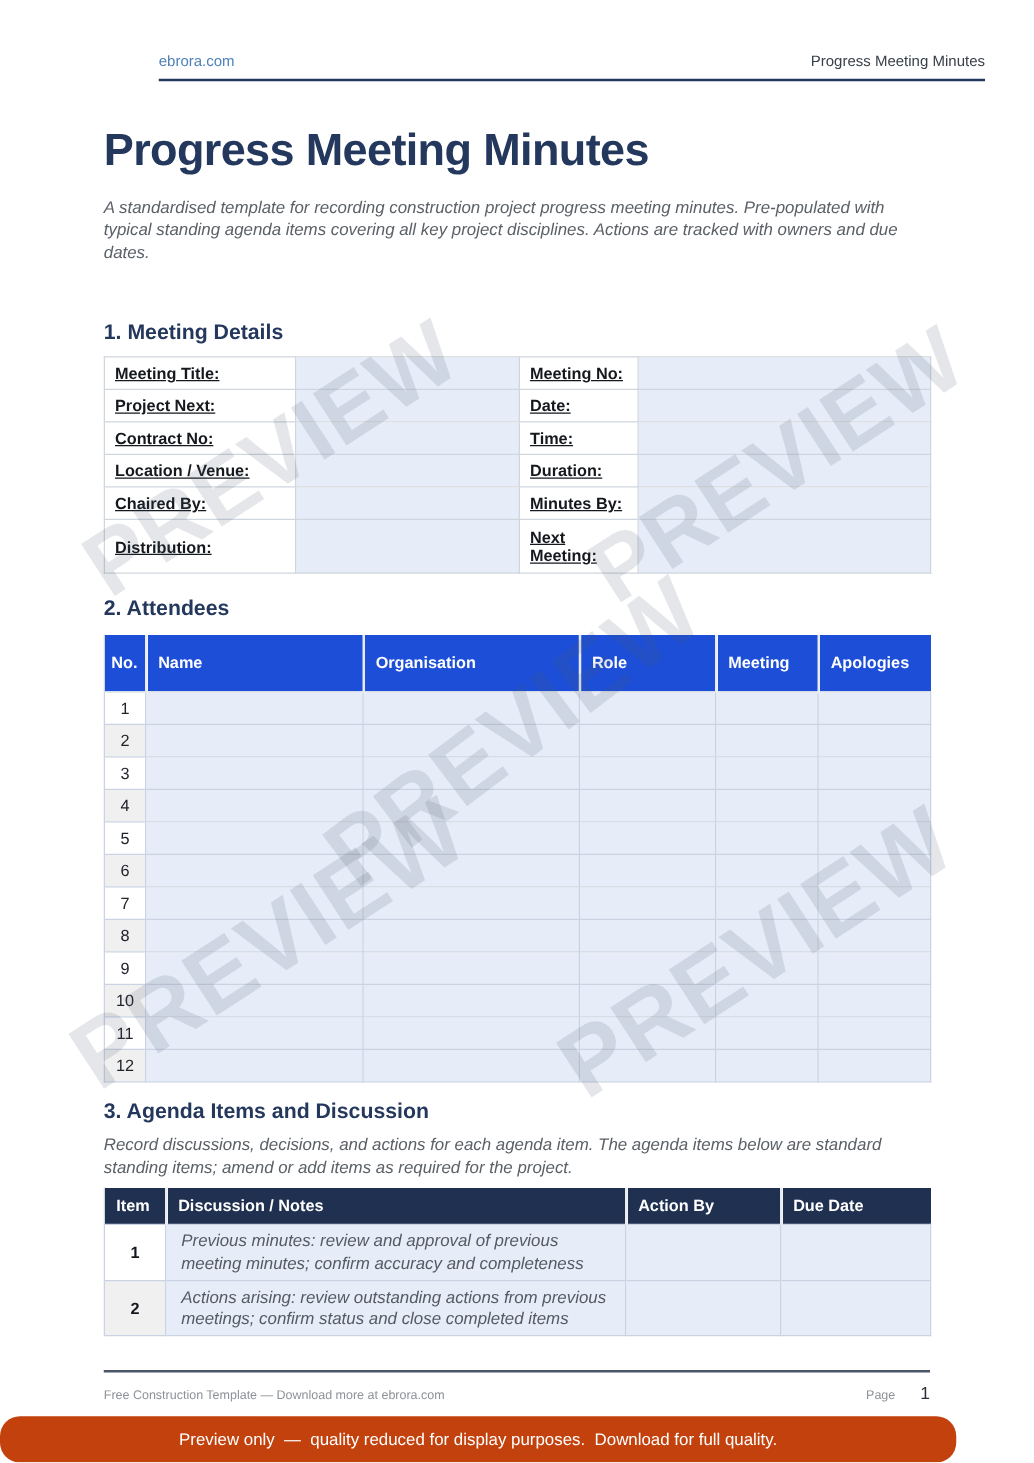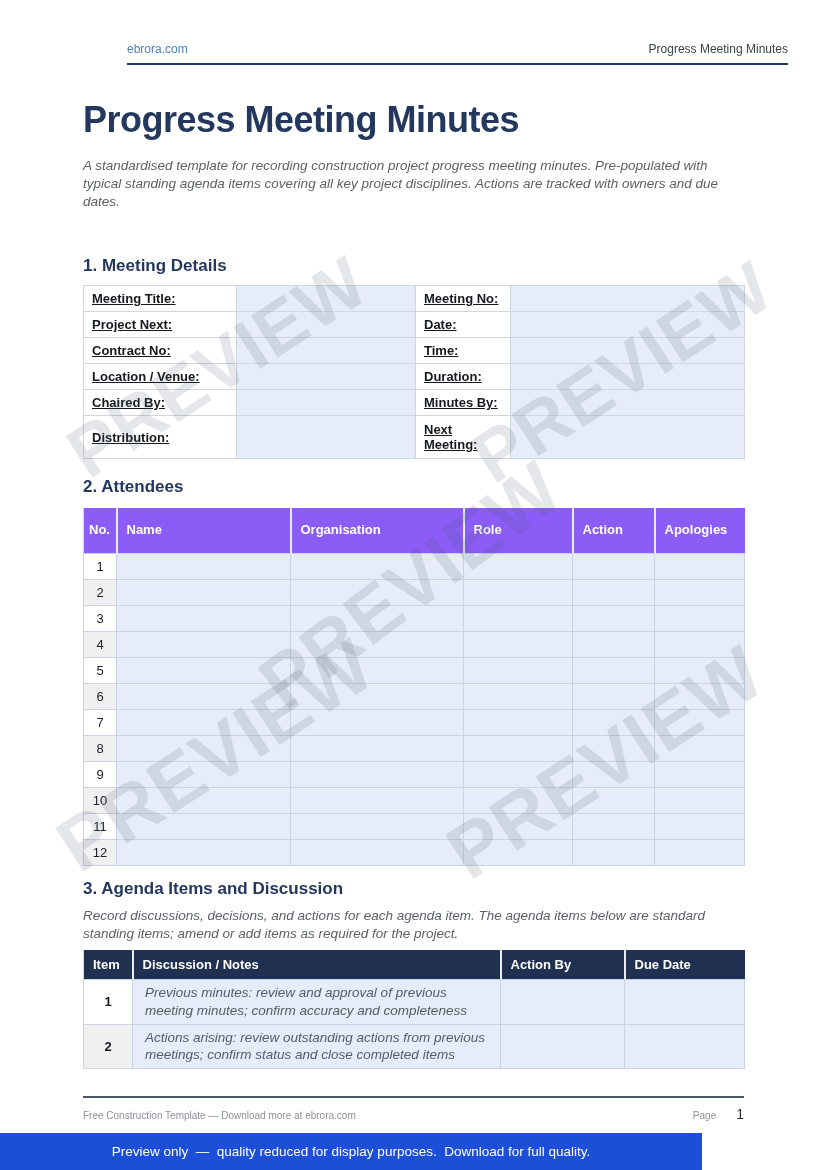--- a/index.html
+++ b/index.html
@@ -49,21 +49,21 @@
   
   #t-details{top:285px;}
   #t-details td{border:1px solid #cfd6de;padding:3px 8px;}
   #t-details tr{height:26px;text-decoration:underline;}
   #t-details tr.tall{height:43px;}
   #t-details .lbl{font-weight:bold;color:#15191e;background:#ffffff;font-size:13px;}
   #t-details .val{background:#e7edf8;}
   
   #t-attendees{top:508px;}
   #t-attendees th{
-    background:#8b5cf6;color:#ffffff;text-align:left;font-weight:bold;font-size:13px;
+    background:#1d4ed8;color:#ffffff;text-align:left;font-weight:bold;font-size:13px;
     padding:4px 9px;vertical-align:middle;border-left:2px solid #e8ecf2;height:37px;
     line-height:1.15;
   }
   #t-attendees th:first-child{border-left:1px solid #cfd6de;padding:4px 5px;}
   #t-attendees td{border:1px solid #c9d3e2;background:#e7edf8;padding:3px 8px;}
   #t-attendees tr.r{height:26px;}
   #t-attendees td.num{background:#ffffff;text-align:center;color:#20242a;padding:3px 2px;}
   #t-attendees tr.r:nth-child(even) td.num{background:#f0f0f0;}
   
   #t-agenda{top:950px;}
@@ -80,23 +80,23 @@
   
   .footer{
     position:absolute;left:83px;width:661px;top:1096px;border-top:2px solid #4a5568;
     padding-top:8px;display:flex;justify-content:space-between;align-items:baseline;
     font-size:10px;color:#8d9298;
   }
   .footer .pageblock{display:flex;align-items:baseline;gap:20px;}
   .footer .pagenum{font-size:14px;color:#2c3138;}
   
   .banner{
-    position:absolute;left:0;top:1133px;width:702px;height:37px;background:#1d4ed8;
+    position:absolute;left:0;top:1133px;width:765px;height:37px;background:#c2410c;
     color:#ffffff;display:flex;align-items:center;justify-content:center;
-    font-size:13.5px;white-space:pre;z-index:10;
+    font-size:13.5px;white-space:pre;z-index:10;border-radius:16px;
   }
 </style>
 </head>
 <body>
 
 <div class="page">
 
   <div class="wm wm1">PREVIEW</div>
   <div class="wm wm2">PREVIEW</div>
   <div class="wm wm3">PREVIEW</div>
@@ -171,21 +171,21 @@
         <col style="width:109px">
         <col style="width:82px">
         <col style="width:90px">
       </colgroup>
     <thead>
       <tr>
         <th>No.</th>
         <th>Name</th>
         <th>Organisation</th>
         <th>Role</th>
-        <th>Action</th>
+        <th>Meeting</th>
         <th>Apologies</th>
       </tr>
     </thead>
     <tbody>
       <tr class="r">
           <td class="num">1</td>
           <td></td>
           <td></td>
           <td></td>
           <td></td>

